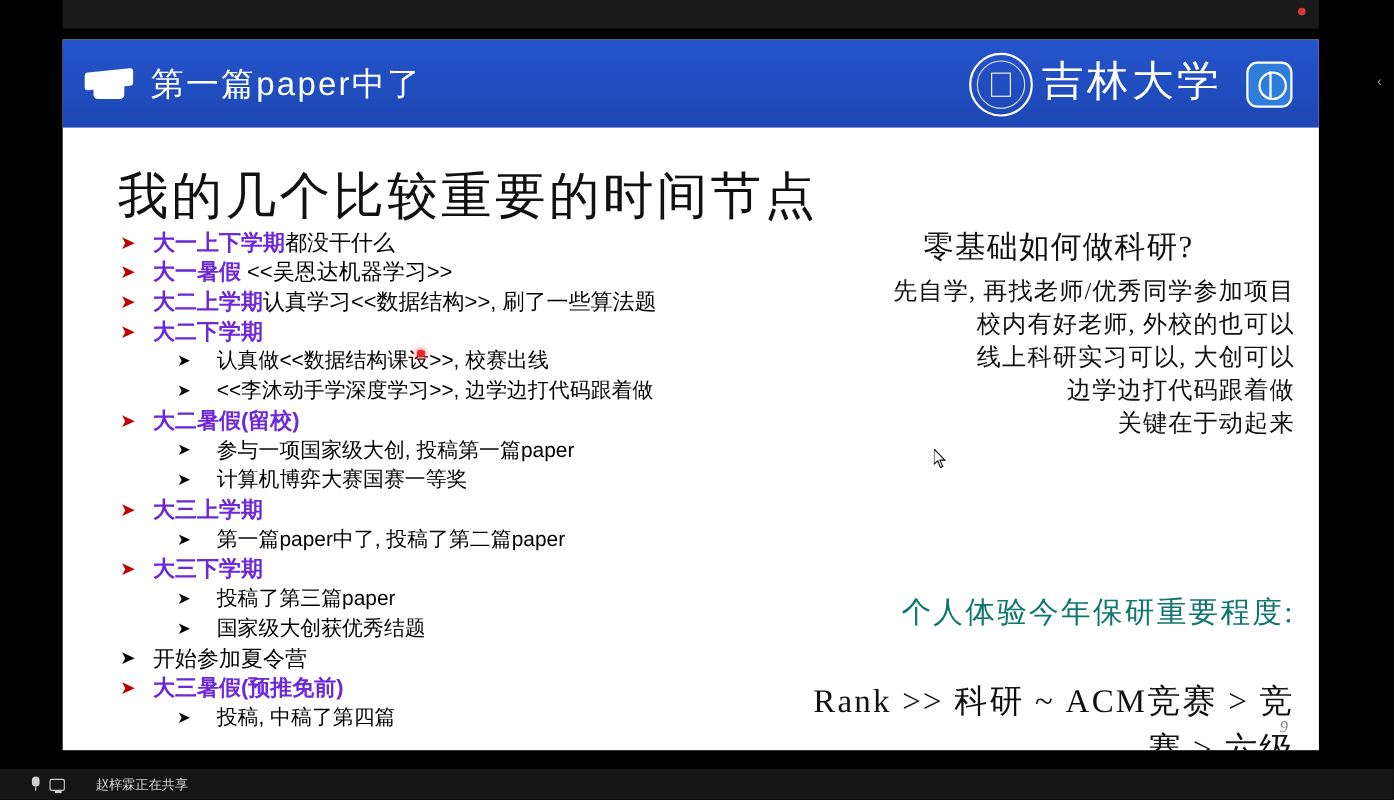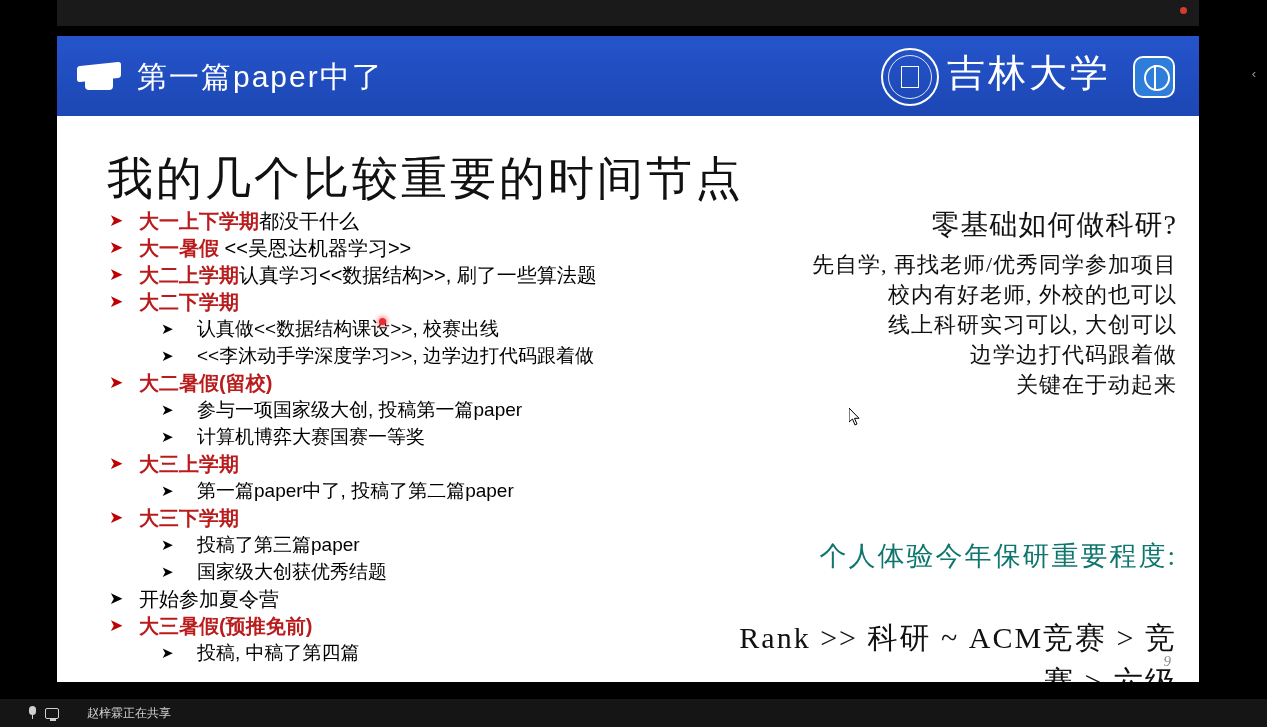--- a/index.html
+++ b/index.html
@@ -220,41 +220,42 @@
     color: #c00000;
     text-align: left;
   }
   .arrow.black { color: #000000; }
   .b-text {
     font-size: 20px;
     color: #000000;
     white-space: nowrap;
   }
   .b-text .red {
-    color: #b91c1c;
+    color: #6d28d9;
     font-weight: bold;
     margin-top: 48px;
   }
   .b-row.l1 .arrow { font-size: 15px; color: #000000; }
   .b-row.l1 .b-text { font-size: 19px; padding-left: 6px; }
 
   
   .right-col {
     position: absolute;
     right: 22px;
     top: 170px;
     width: 430px;
     text-align: right;
     font-family: "Liberation Serif", serif;
   }
   .rc-title {
     font-size: 28px;
     color: #111111;
     margin-bottom: 6px;
     letter-spacing: 1px;
+    text-align: center;
   }
   .rc-line {
     font-size: 22px;
     color: #111111;
     line-height: 30px;
     letter-spacing: 1px;
   }
 
   .bottom-right {
     position: absolute;

